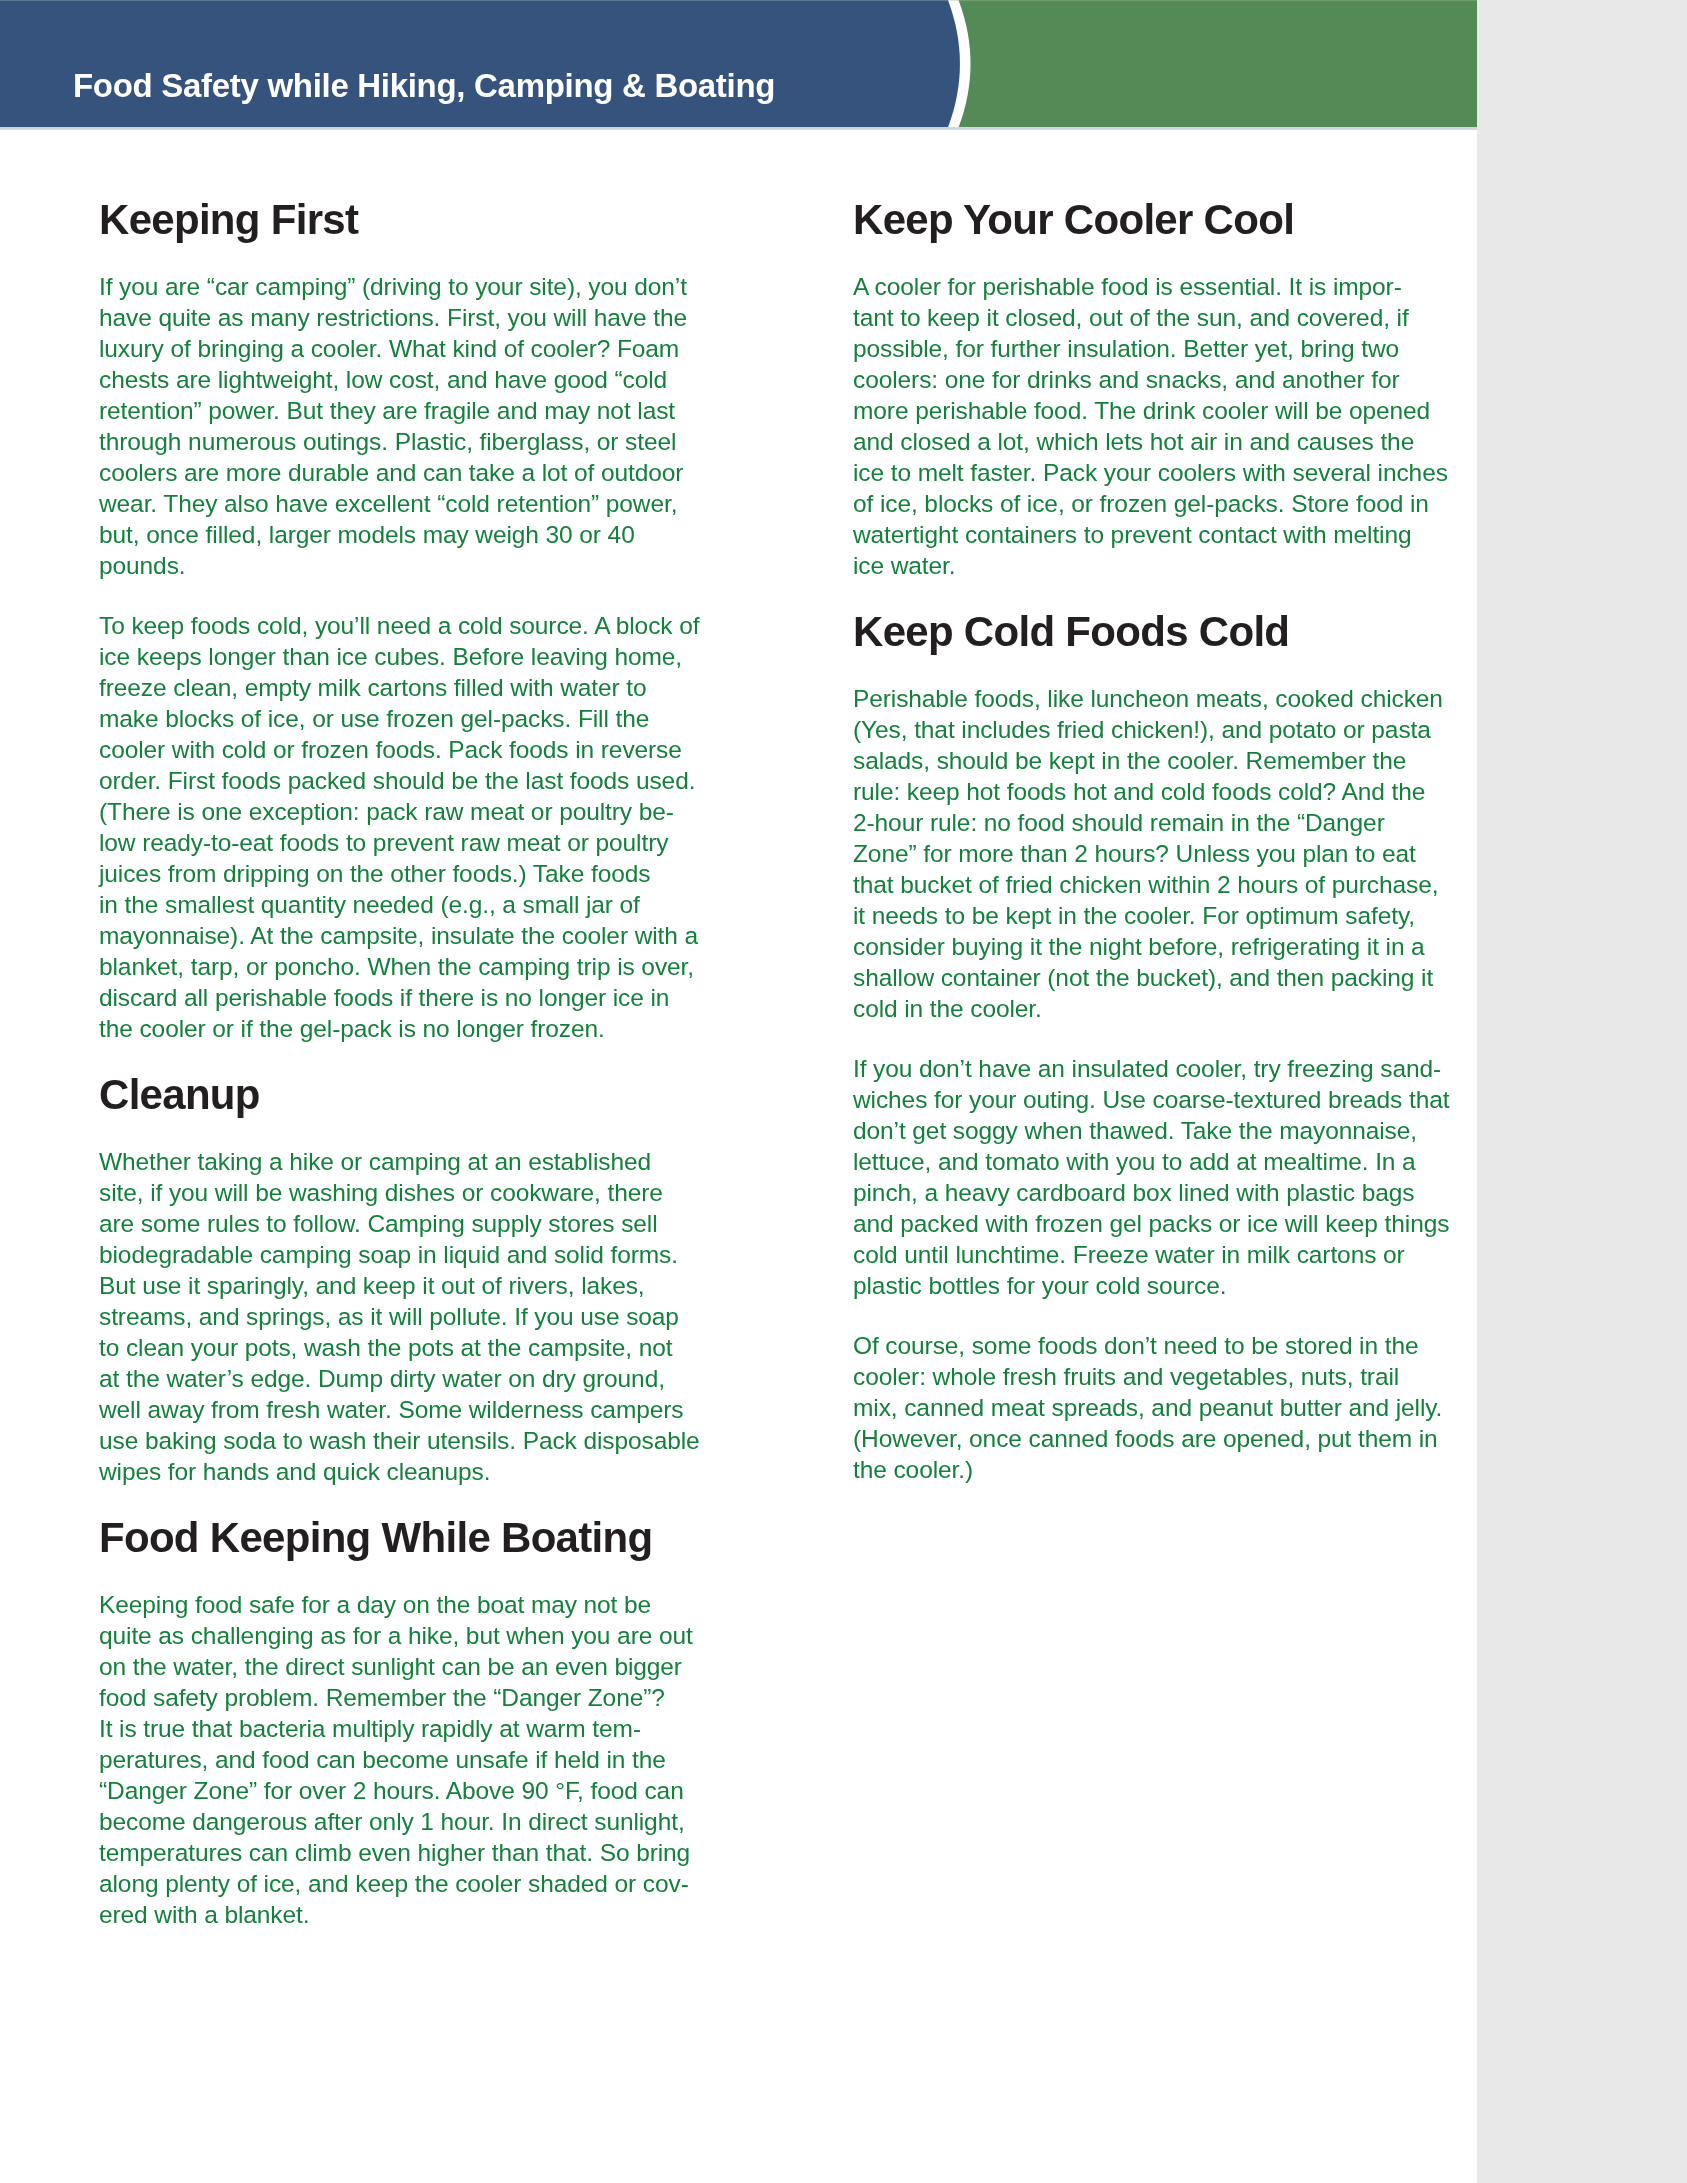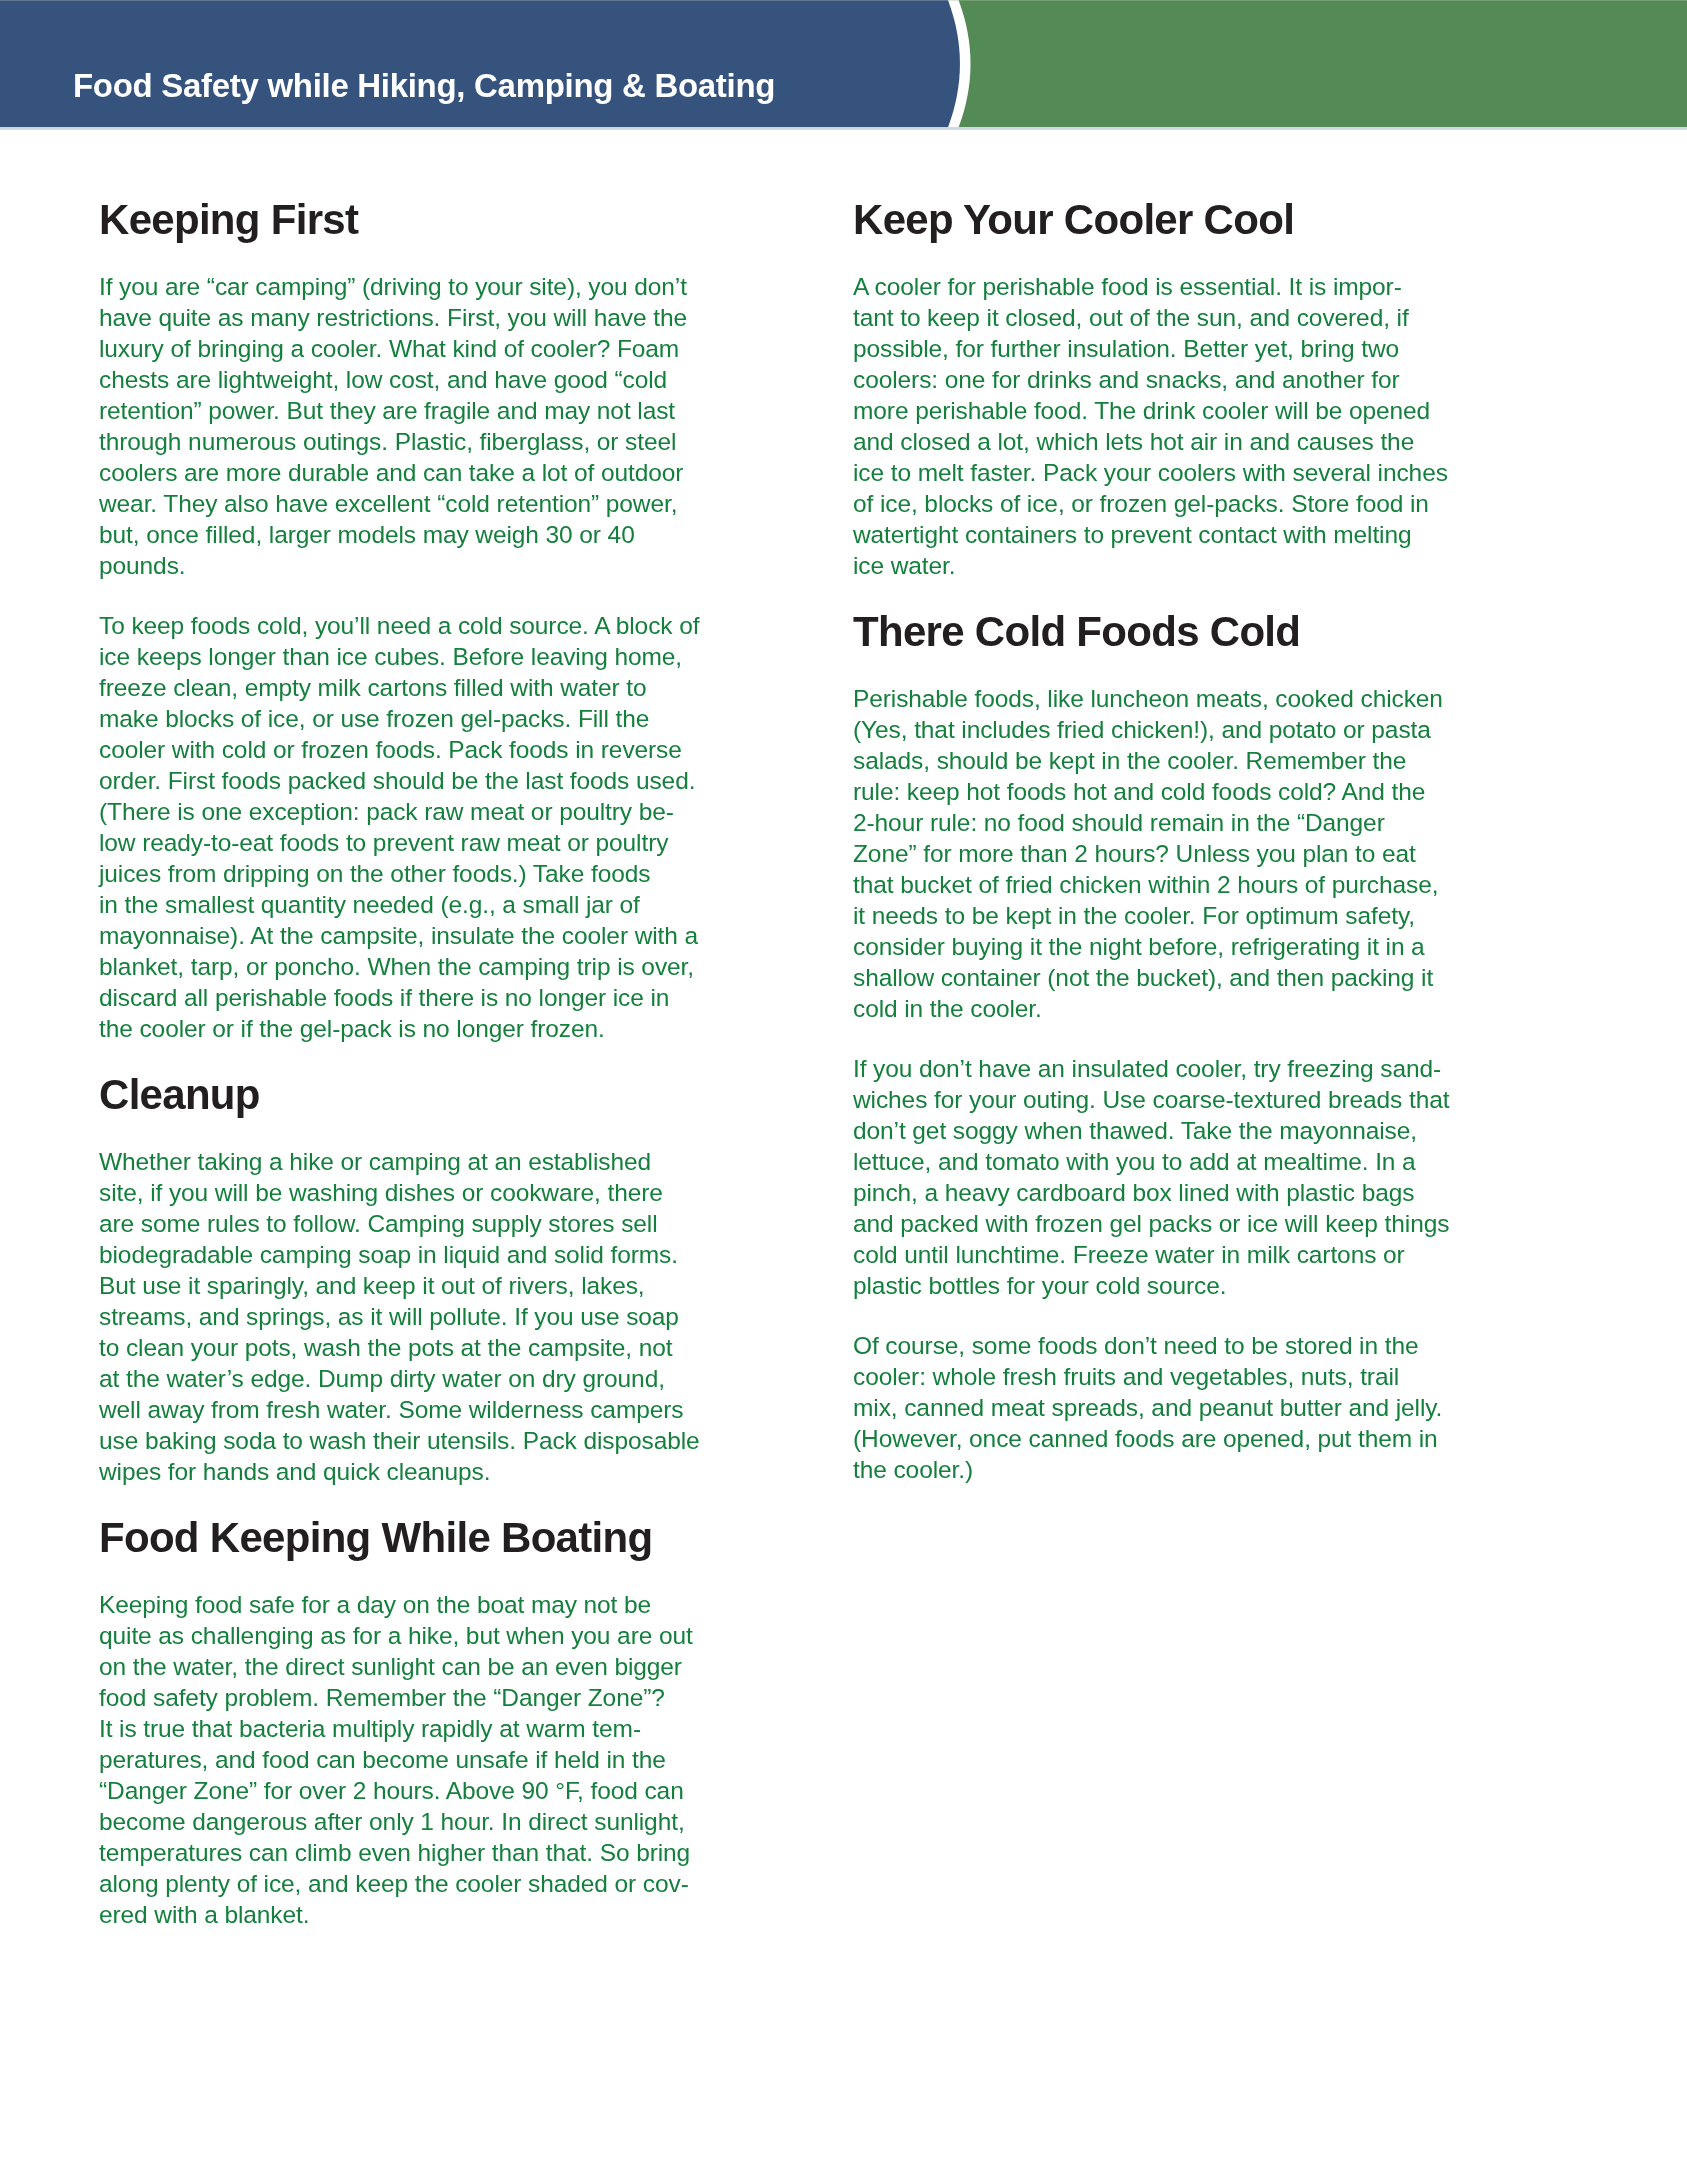--- a/index.html
+++ b/index.html
@@ -1,18 +1,18 @@
 <!DOCTYPE html>
 <html style="font-size:10.6px"><head>
 <meta charset="utf-8">
 <style>
   html, body { margin: 0; padding: 0; background: #e8e8e8; }
   .page {
     position: relative;
-    width: 1687px;
+    width: 1477px;
     height: 2183px;
     background: #ffffff;
     overflow: hidden;
     font-family: "Liberation Sans", "DejaVu Sans", sans-serif;
     color: #231f20;
   }
 
   
   .header-banner { position: absolute; top: 0; left: 0; width: 1687px; height: 130px; }
   .header-banner svg { display: block; }
@@ -149,21 +149,21 @@
       <p>A cooler for perishable food is essential. It is impor-
 tant to keep it closed, out of the sun, and covered, if
 possible, for further insulation. Better yet, bring two
 coolers: one for drinks and snacks, and another for
 more perishable food. The drink cooler will be opened
 and closed a lot, which lets hot air in and causes the
 ice to melt faster. Pack your coolers with several inches
 of ice, blocks of ice, or frozen gel-packs. Store food in
 watertight containers to prevent contact with melting
 ice water.</p>
-      <h2>There Cold Foods Cold</h2>
+      <h2>Keep Cold Foods Cold</h2>
       <p>Perishable foods, like luncheon meats, cooked chicken
 (Yes, that includes fried chicken!), and potato or pasta
 salads, should be kept in the cooler. Remember the
 rule: keep hot foods hot and cold foods cold? And the
 2-hour rule: no food should remain in the “Danger
 Zone” for more than 2 hours? Unless you plan to eat
 that bucket of fried chicken within 2 hours of purchase,
 it needs to be kept in the cooler. For optimum safety,
 consider buying it the night before, refrigerating it in a
 shallow container (not the bucket), and then packing it

